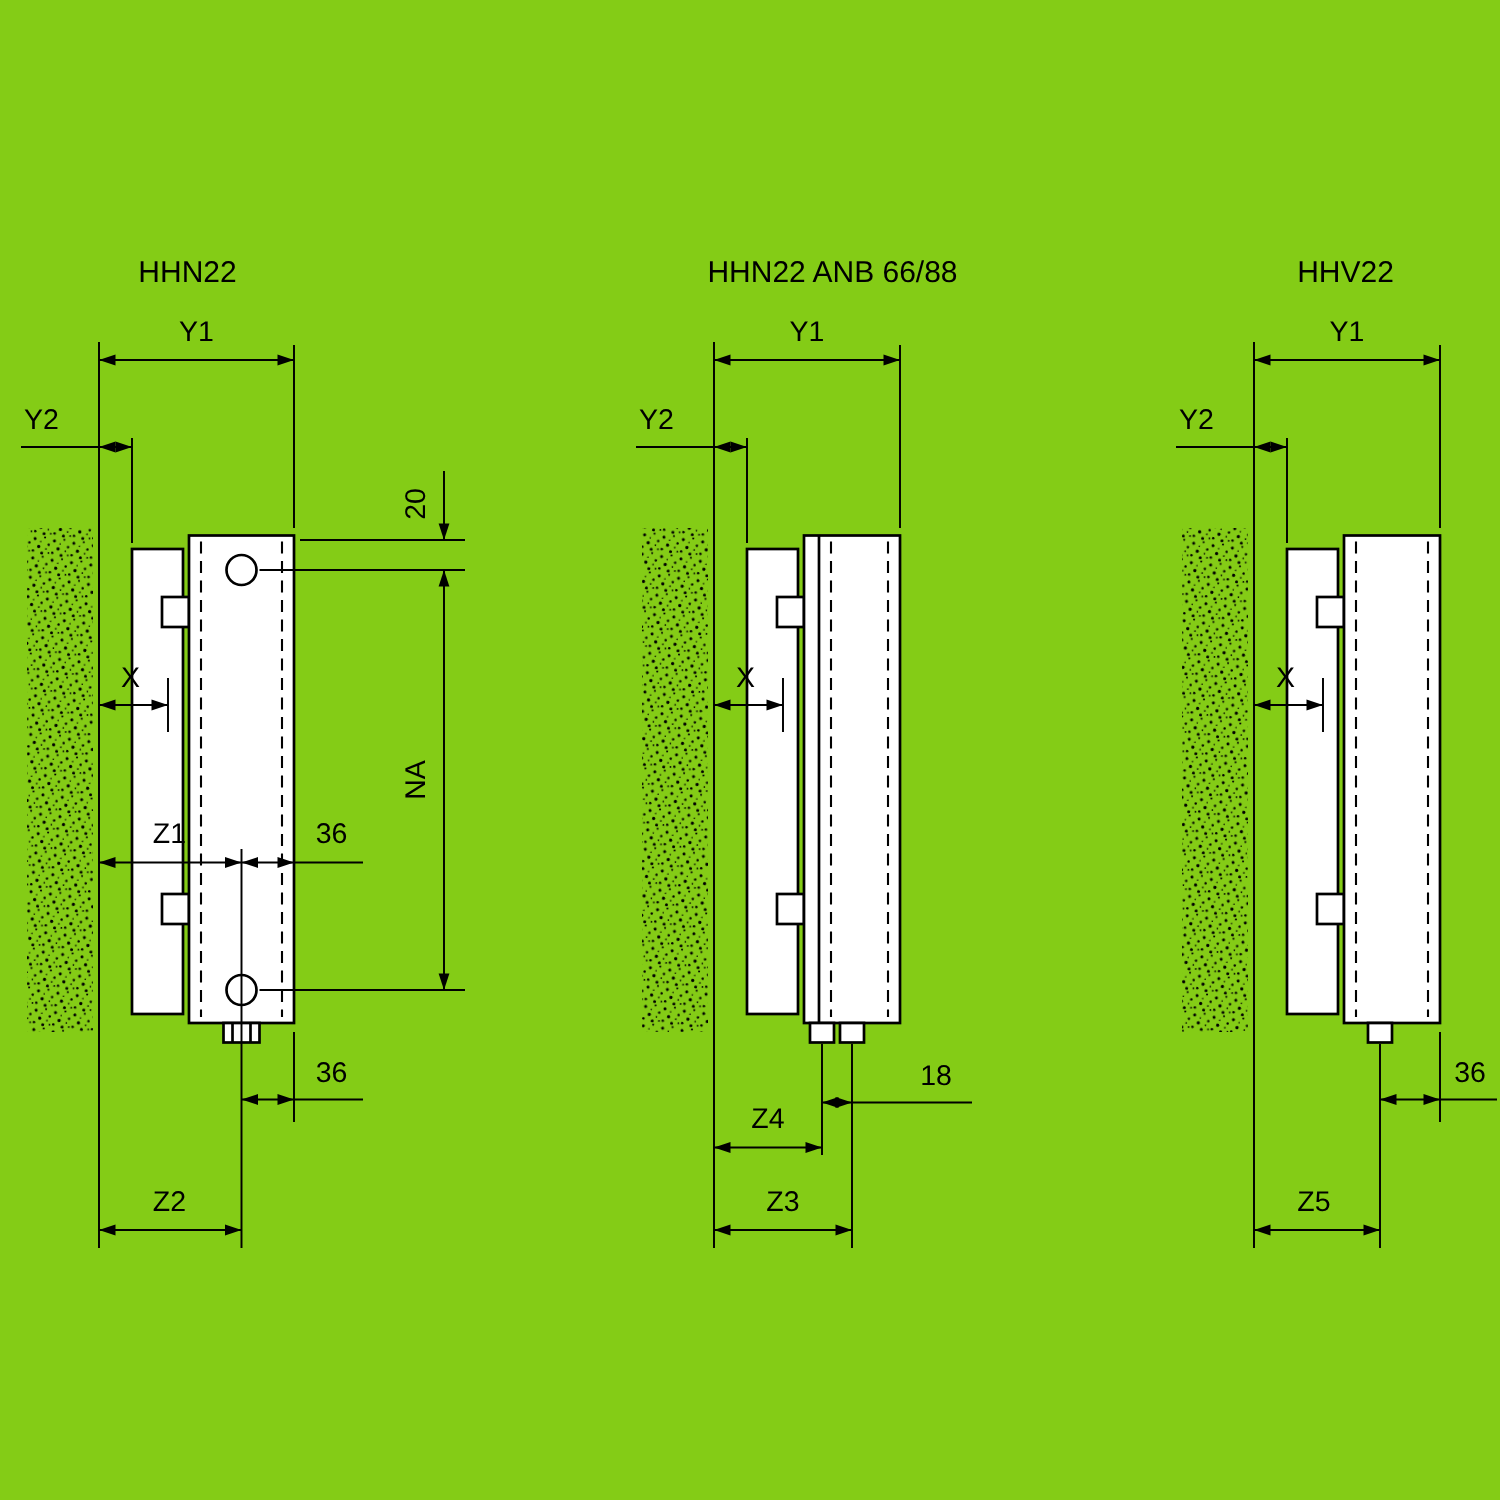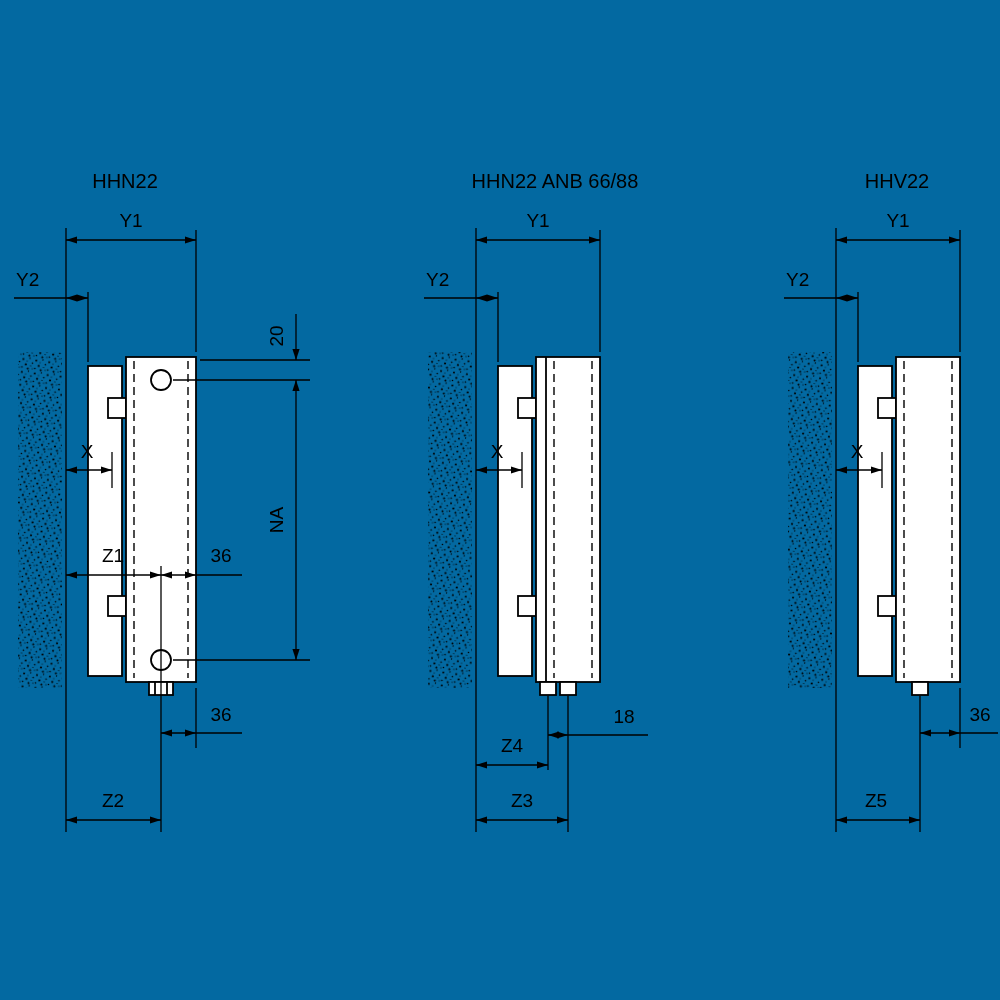--- a/index.html
+++ b/index.html
@@ -3,21 +3,21 @@
 <meta charset="utf-8">
 <style>
   html, body {
     margin: 0;
     padding: 0;
     background: #ffffff;
   }
   .canvas {
     width: 1000px;
     height: 1000px;
-    background: #0369a1;
+    background: #84cc16;
     position: relative;
     font-family: "Liberation Sans", sans-serif;
   }
   svg { display: block; }
   .shape  { fill: #ffffff; stroke: #000000; stroke-width: 1.8; }
   .sline  { stroke: #000000; stroke-width: 1.8; fill: none; }
   .dash   { stroke: #000000; stroke-width: 1.4; stroke-dasharray: 8 5; fill: none; }
   .dim    { stroke: #000000; stroke-width: 1.3; fill: none; }
   .ah     { fill: #000000; stroke: none; }
   .lbl    { font: 19px "Liberation Sans", sans-serif; fill: #000000; }

